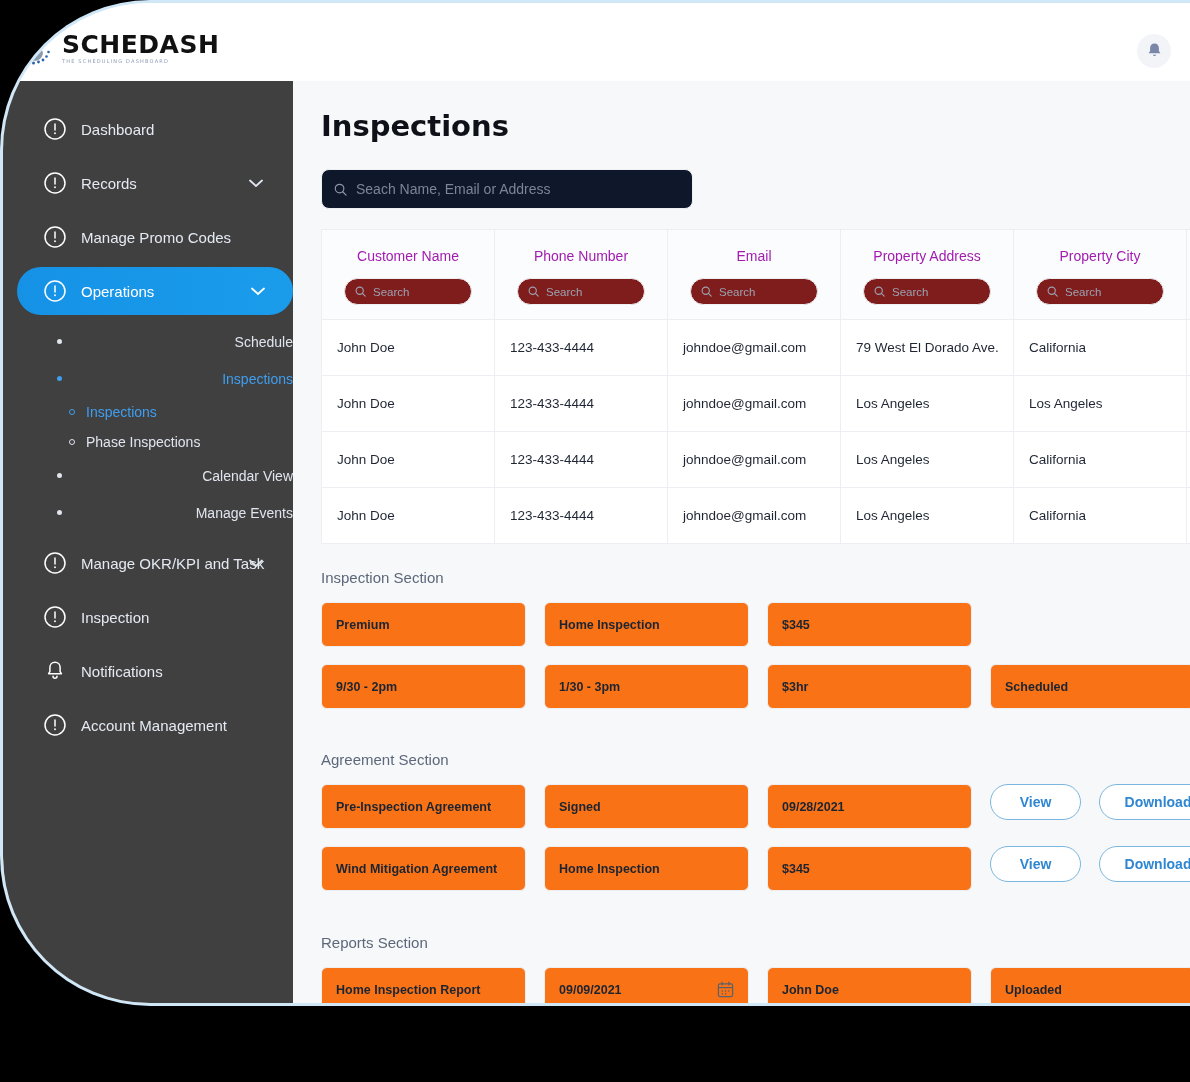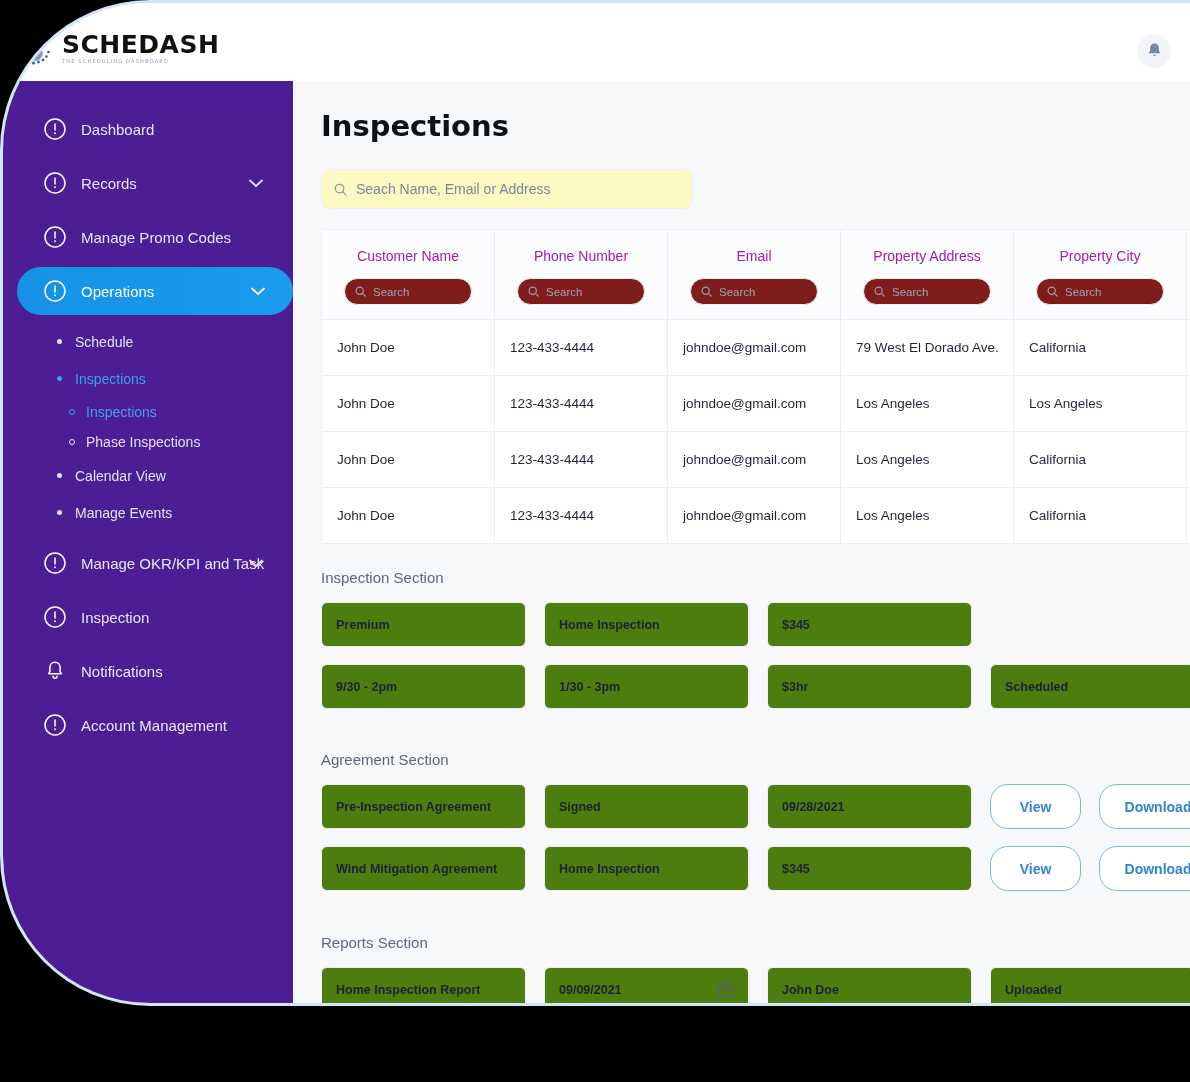--- a/index.html
+++ b/index.html
@@ -76,21 +76,21 @@
     align-items: center;
     justify-content: center;
   }
 
   
   .sidebar {
     position: absolute;
     left: 0; top: 78px;
     width: 290px;
     height: 928px;
-    background: #4c1d95;
+    background: #404040;
     border-bottom-left-radius: 150px;
     overflow: hidden;
     z-index: 5;
   }
   .nav {
     padding-top: 18px;
   }
   .nav-item {
     position: relative;
     height: 48px;
@@ -122,20 +122,21 @@
   .nav-item.active .nav-chev { right: 28px; }
 
   .subnav { padding: 2px 0 2px 0; }
   .sub-item {
     height: 37px;
     display: flex;
     align-items: center;
     padding-left: 54px;
     color: #dfe4ee;
     font-size: 14px;
+    justify-content: space-between;
   }
   .sub-item .dot {
     width: 5px; height: 5px;
     border-radius: 50%;
     background: #dfe4ee;
     margin-right: 13px;
     flex: 0 0 5px;
   }
   .sub-item.accent { color: #3f9ef0; }
   .sub-item.accent .dot { background: #3f9ef0; }
@@ -173,21 +174,21 @@
     font-size: 29px;
     font-weight: bold;
     color: #0e1117;
     font-family: "DejaVu Sans", sans-serif;
   }
 
   .global-search {
     position: absolute;
     left: 28px; top: 88px;
     width: 372px; height: 40px;
-    background: #fef9c3;
+    background: #0f172a;
     border: 1px solid #edeff3;
     border-radius: 8px;
     display: flex;
     align-items: center;
     padding: 0 12px;
     box-sizing: border-box;
   }
   .global-search .ph {
     margin-left: 9px;
     font-size: 14px;
@@ -260,36 +261,36 @@
   }
   .chip-row {
     display: flex;
     gap: 18px;
     margin-bottom: 17px;
   }
   .chip {
     width: 205px;
     flex: 0 0 205px;
     height: 45px;
-    background: #4d7c0f;
+    background: #f97316;
     border: 1px solid #eceef2;
     border-radius: 6px;
     display: flex;
     align-items: center;
     padding: 0 14px;
     box-sizing: border-box;
     font-size: 12.5px;
     font-weight: bold;
     color: #1c2432;
     justify-content: space-between;
   }
   .btn-outline {
     width: 91px;
     flex: 0 0 91px;
-    height: 45px;
+    height: 36px;
     background: #ffffff;
     border: 1px solid #7ab6de;
     border-radius: 18px;
     display: flex;
     align-items: center;
     justify-content: center;
     font-size: 14px;
     font-weight: bold;
     color: #2f86d1;
     box-sizing: border-box;

